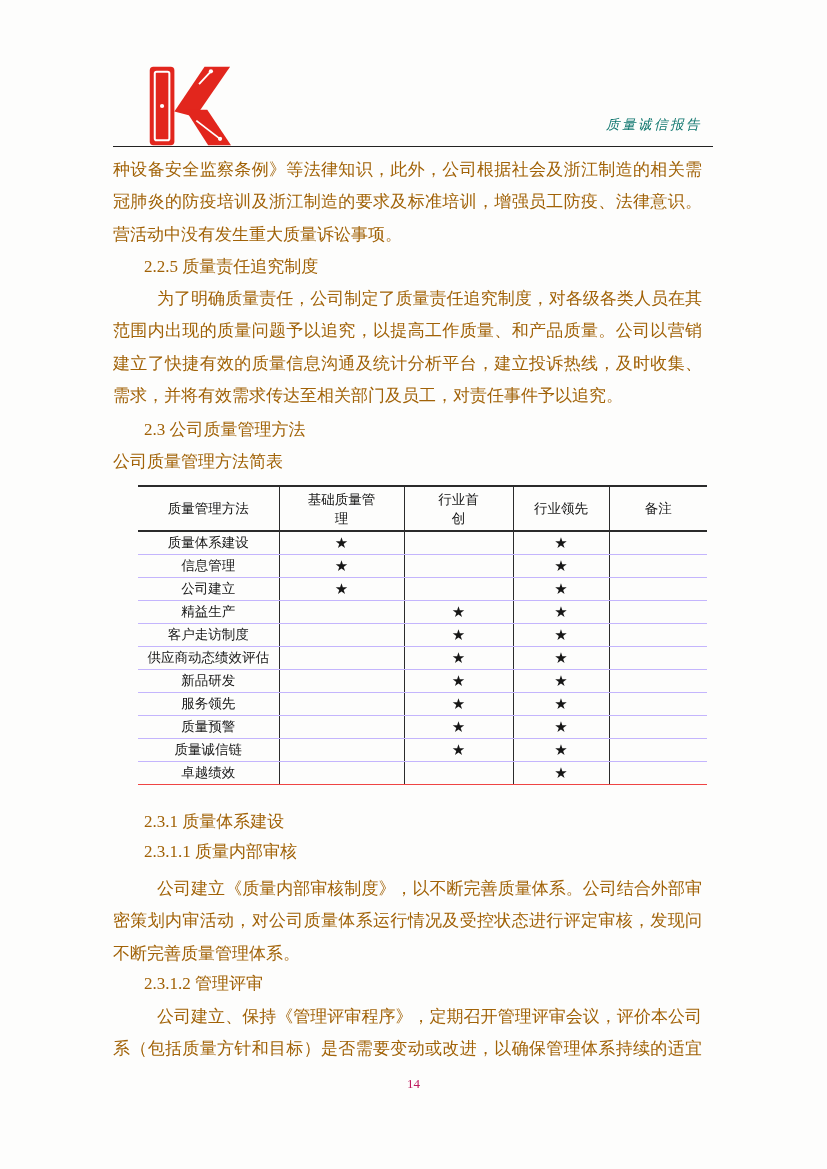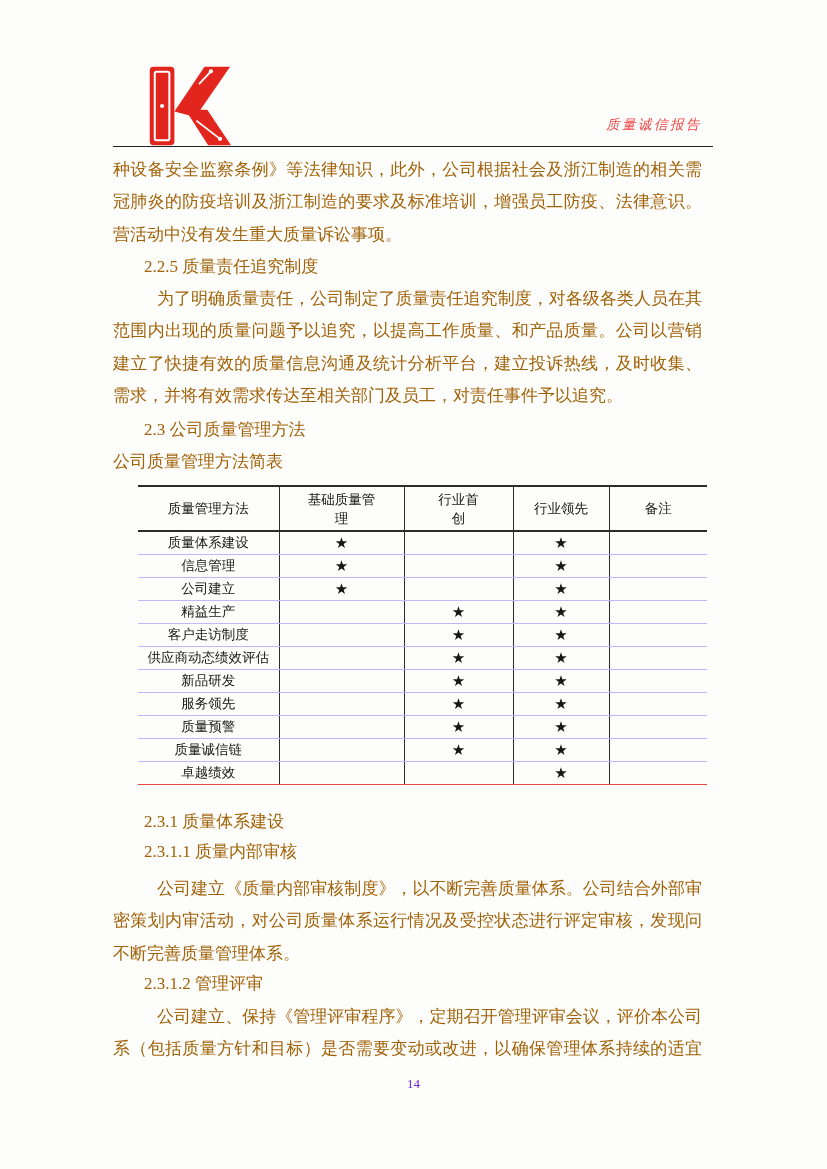--- a/index.html
+++ b/index.html
@@ -5,21 +5,21 @@
   html,body{margin:0;padding:0;background:#9a9a9a;}
   .page{
     position:relative;width:827px;height:1169px;margin:0 auto;
     background:#fdfdfc;color:#1b1b1b;
     font-family:"Liberation Serif","DejaVu Serif",serif;
     overflow:hidden;
   }
   
   .hdr-title{
     position:absolute;top:116px;right:125px;
-    font-size:13.5px;font-style:italic;letter-spacing:2.5px;color:#ef4444;
+    font-size:13.5px;font-style:italic;letter-spacing:2.5px;color:#0f766e;
   }
   .hdr-rule{position:absolute;top:146px;left:113px;width:600px;border-top:1.6px solid #222;height:0;}
   .logo{position:absolute;left:143px;top:64px;width:92px;height:84px;}
   
   .block{position:absolute;left:113px;width:589px;font-size:17px;line-height:32.4px;color:#a16207;}
   .line{height:32.4px;overflow:hidden;}
   .fill{text-align:justify;text-align-last:justify;text-justify:inter-character;}
   .indent{padding-left:44px;}
   .heading{padding-left:31px;}
   
@@ -31,21 +31,21 @@
   }
   .methods th:first-child,.methods td:first-child{border-left:none;}
   .methods thead th{
     border-top:2px solid #2b2b2b;border-bottom:2px solid #2b2b2b;
     height:43px;vertical-align:middle;white-space:pre-line;line-height:19px;
   }
   .methods tbody td{border-bottom:1px solid #c4b5fd;height:22px;line-height:22px;}
   .methods tbody tr:last-child td{border-bottom:1px solid #ef4444;}
   .methods td.star{font-size:15px;line-height:21px;}
   
-  .pagenum{position:absolute;top:1076px;left:0;width:827px;text-align:center;font-size:13px;color:#6d28d9;}
+  .pagenum{position:absolute;top:1076px;left:0;width:827px;text-align:center;font-size:13px;color:#be185d;}
 </style>
 </head>
 <body>
 
 <div class="page">
 
   <svg class="logo" viewBox="0 0 100 92" aria-hidden="true">
     <rect x="7" y="3" width="27" height="86" rx="4" fill="#e2261d"></rect>
     <rect x="12.5" y="8.5" width="16" height="75" rx="2" fill="none" stroke="#ffffff" stroke-width="2.2"></rect>
     <polygon points="34,52 67,3 95,3 57,58" fill="#e2261d"></polygon>

